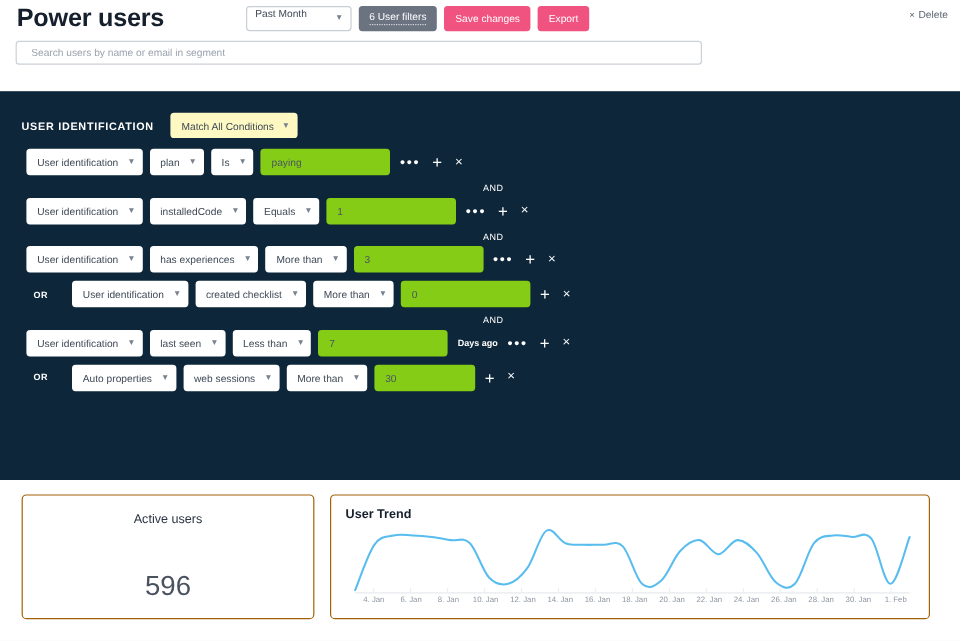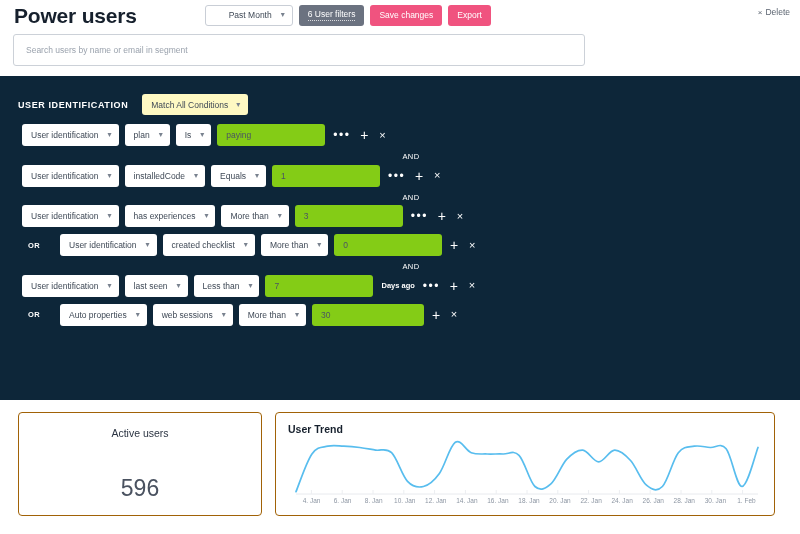--- a/index.html
+++ b/index.html
@@ -22,22 +22,22 @@
     font-size: 21px; font-weight: bold; color: #16202d;
     letter-spacing: -0.2px;
     line-height: 1;
   }
   .hdr-tools { display:flex; align-items:center; gap:6px; margin-left: 68px; }
 
   .select-range {
     position: relative;
     width: 88px; height: 21px;
     background: #fff; border: 1px solid #c9ced6; border-radius: 3px;
-    display:flex; align-items:center;
-    font-size: 8.5px; color: #3f4956; padding-left: 23px;
+    display:flex; 
+    font-size: 8.5px; color: #3f4956; padding-left: 7px;
   }
   .select-range .chev {
     position:absolute; right: 7px; top: 50%; transform: translateY(-60%);
     font-size: 8px; color:#79828f;
   }
 
   .btn {
     height: 21px; border-radius: 3px; border: none;
     display:flex; align-items:center; justify-content:flex-start;
     font-size: 8.5px; color: #fff; padding: 0 9px; cursor: pointer;
@@ -51,21 +51,21 @@
   .delete-link {
     position:absolute; right: 10px; top: 7px;
     font-size: 8.5px; color:#5b6470; display:flex; align-items:center; gap:3px;
     cursor:pointer;
   }
   .delete-link .x { font-size: 8px; color:#5b6470; }
 
   
   .search {
     position:absolute; left: 13px; top: 34px;
-    width: 572px; height: 32px;
+    width: 572px; height: 20px;
     border: 1px solid #ccd1d8; border-radius: 3px; background:#fff;
     display:flex; align-items:center; padding-left:10px;
   }
   .search input {
     border: none; outline: none; width: 100%;
     font-size: 8.5px; color: #394352;
     font-family: "Liberation Sans", sans-serif; background: transparent;
   }
   .search input::placeholder { color:#9aa2ad; }
 
@@ -286,21 +286,21 @@
             <span class="chev">▾</span>
           </div>
           <div class="fld">
             <span>web sessions</span>
             <span class="chev">▾</span>
           </div>
           <div class="fld">
             <span>More than</span>
             <span class="chev">▾</span>
           </div>
-          <div class="val" style="width: 112px;">30</div>
+          <div class="val" style="width: 84px;">30</div>
           <span class="ico plus">+</span>
           <span class="ico close">×</span>
         </div>
       </div>
   </div>
 
   <div class="cards">
 
     <div class="card card-active">
       <div class="lbl">Active users</div>

